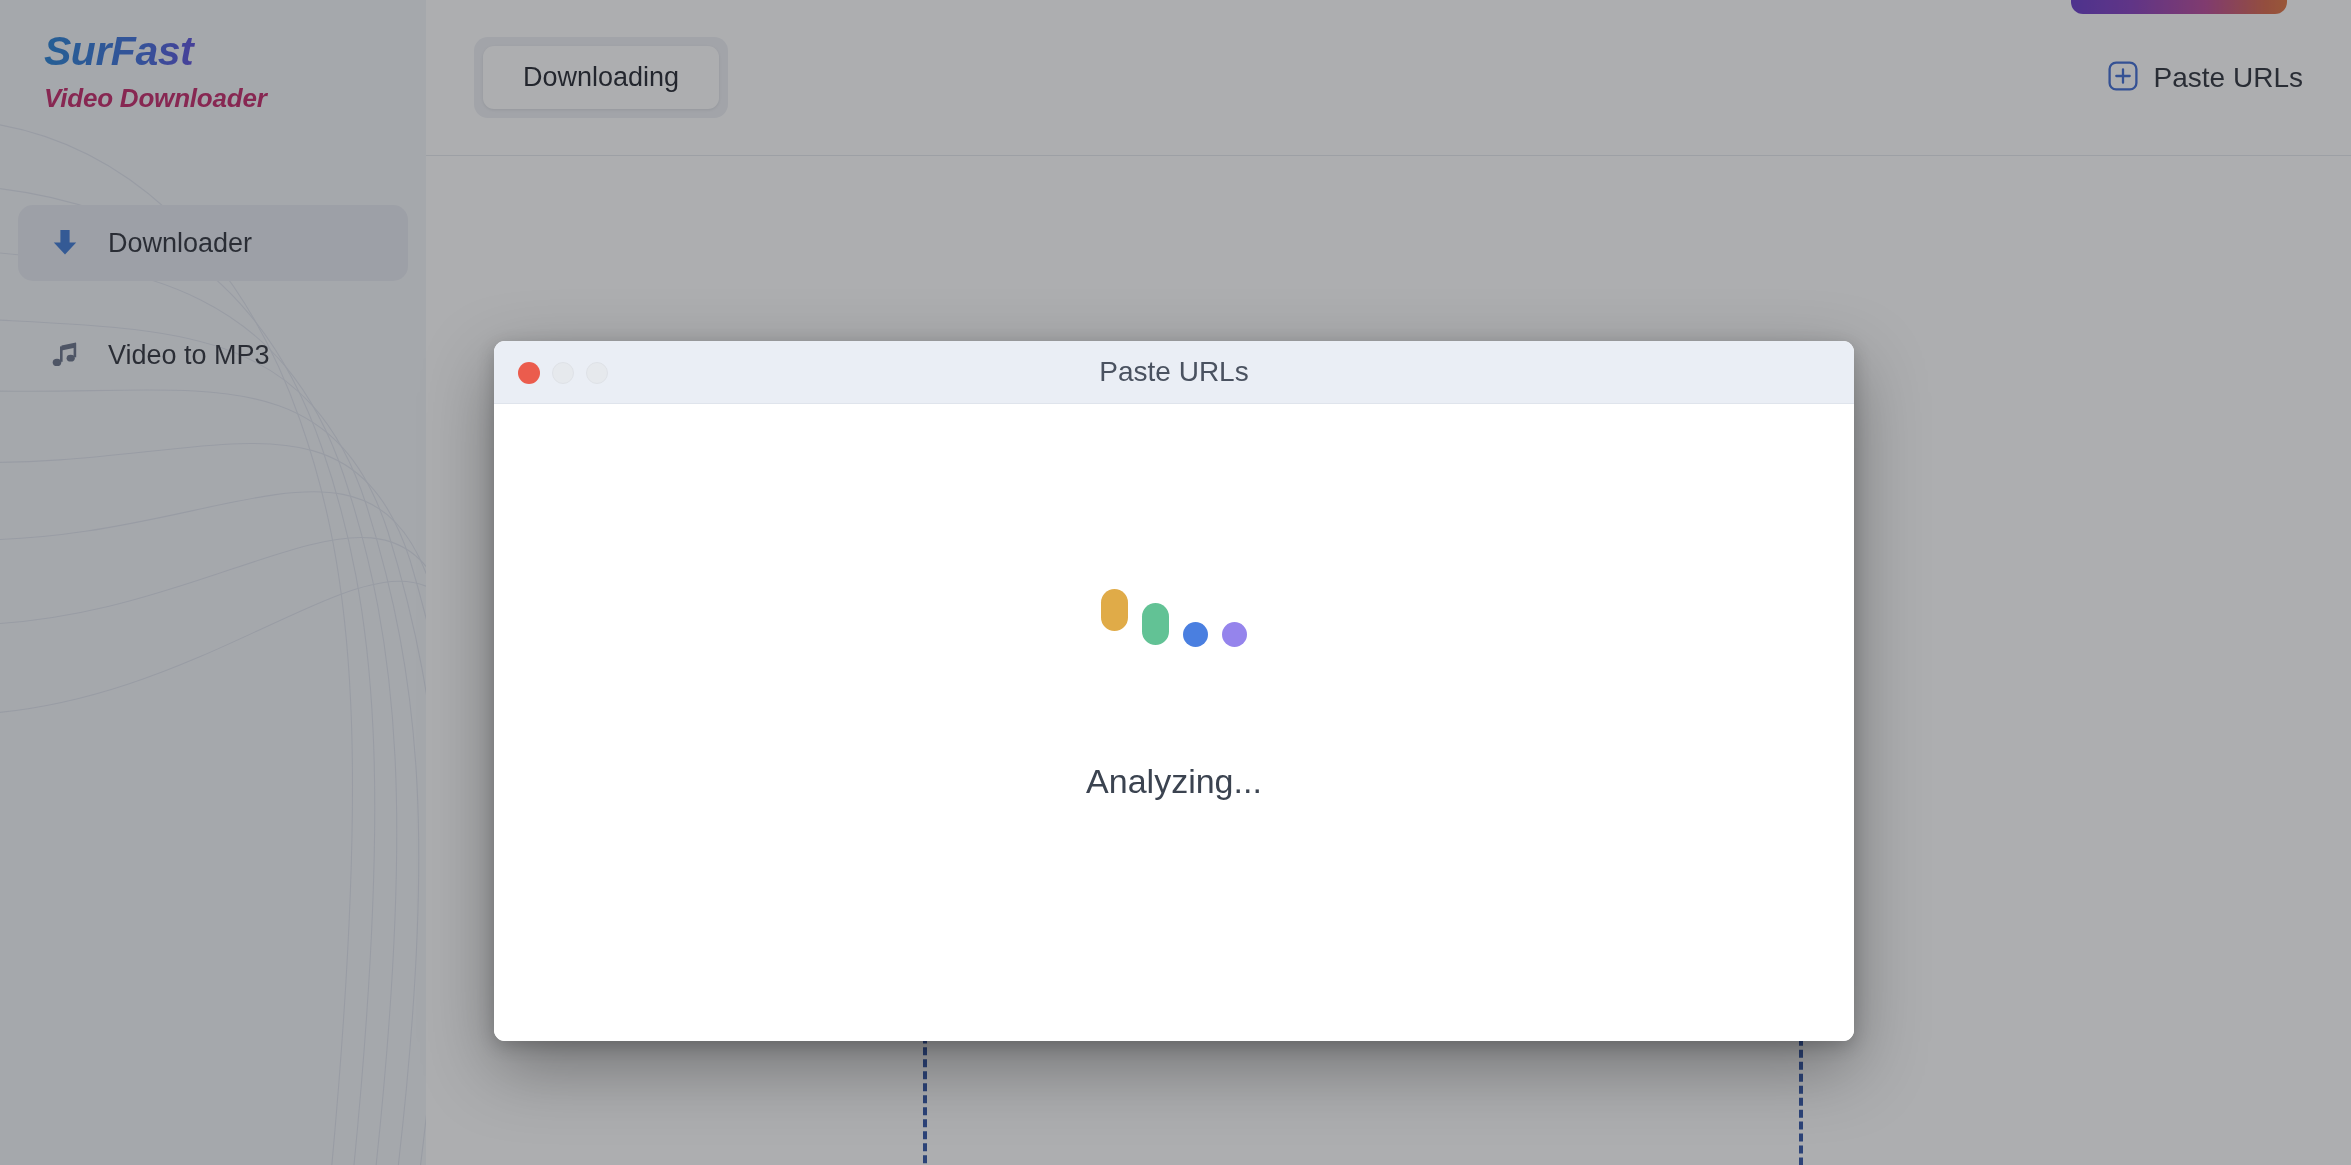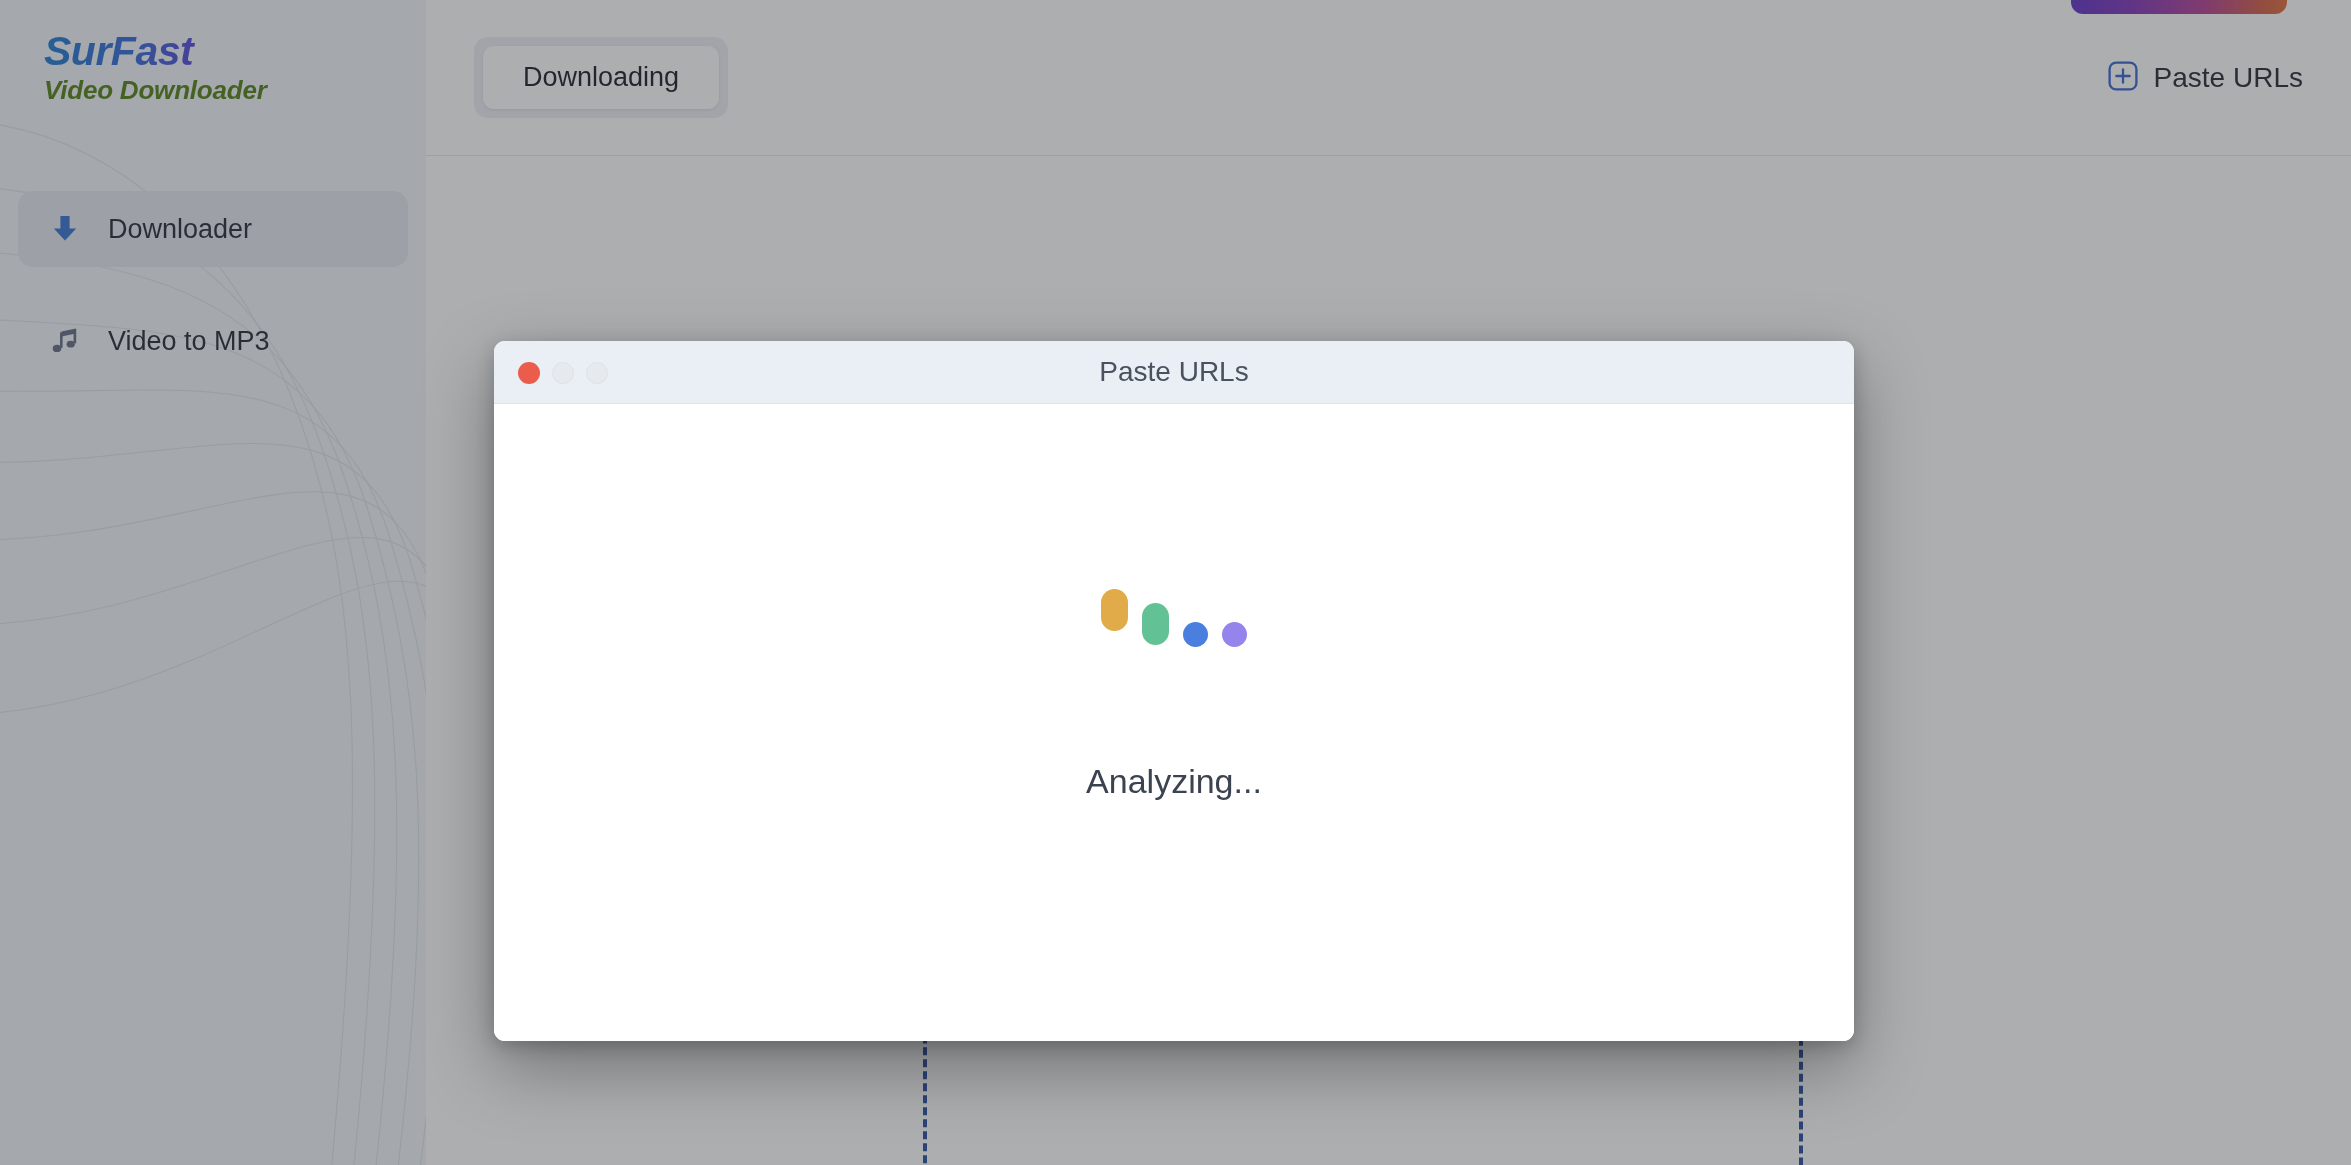--- a/index.html
+++ b/index.html
@@ -52,26 +52,26 @@
     background: linear-gradient(95deg, #1577cf 0%, #2f63d8 42%, #5b33d8 78%, #6a2fd8 100%);
     -webkit-background-clip: text;
     background-clip: text;
     color: transparent;
     -webkit-text-fill-color: transparent;
   }
   #brand-sub {
     font-size: 26px;
     font-style: italic;
     font-weight: bold;
-    color: #4d7c0f;
+    color: #be185d;
     letter-spacing: -0.2px;
-    margin-top: 2px;
-  }
-
-  #nav { position:absolute; left:18px; top:191px; width:390px; z-index:2;text-align:right; }
+    margin-top: 10px;
+  }
+
+  #nav { position:absolute; left:18px; top:205px; width:390px; z-index:2;text-align:right; }
   .nav-item {
     display: flex;
     align-items: center;
     gap: 26px;
     height: 76px;
     padding: 0 30px;
     border-radius: 15px;
     cursor: pointer;
   }
   .nav-item.active { background: #e3e7ef; }

